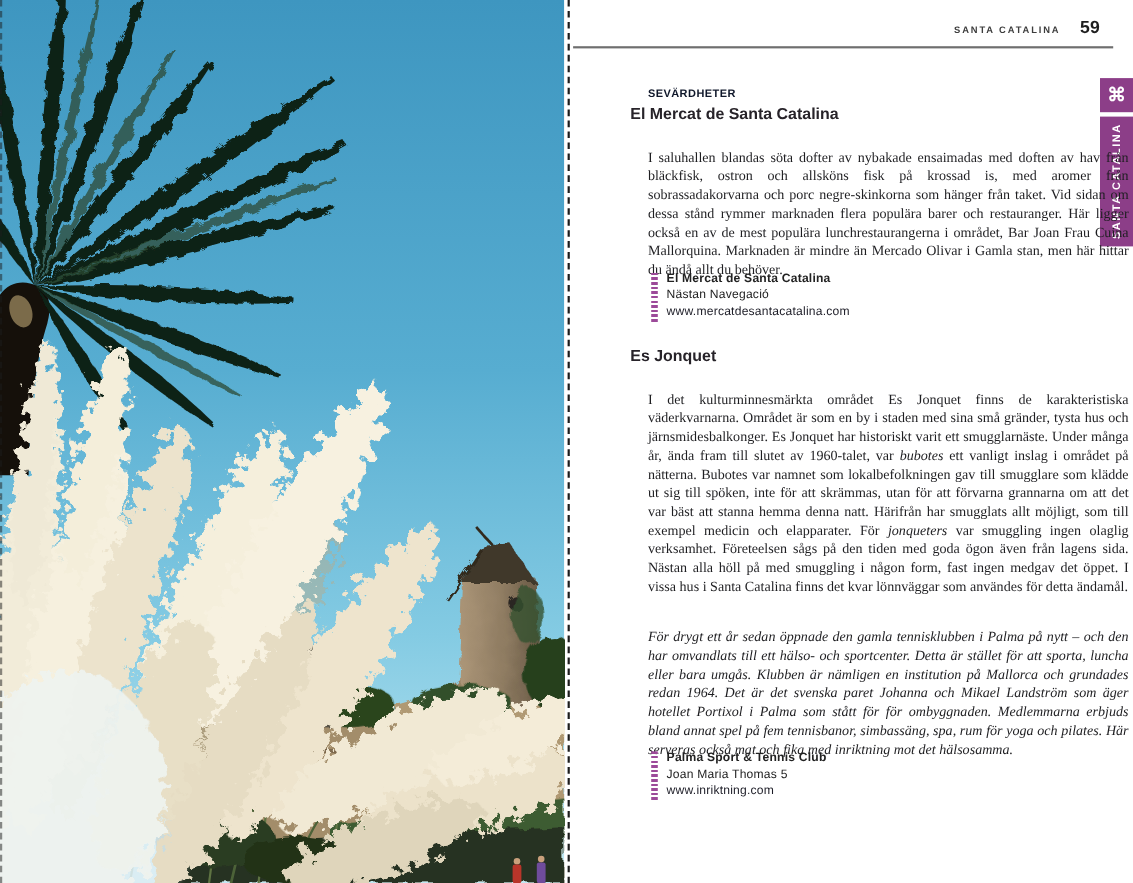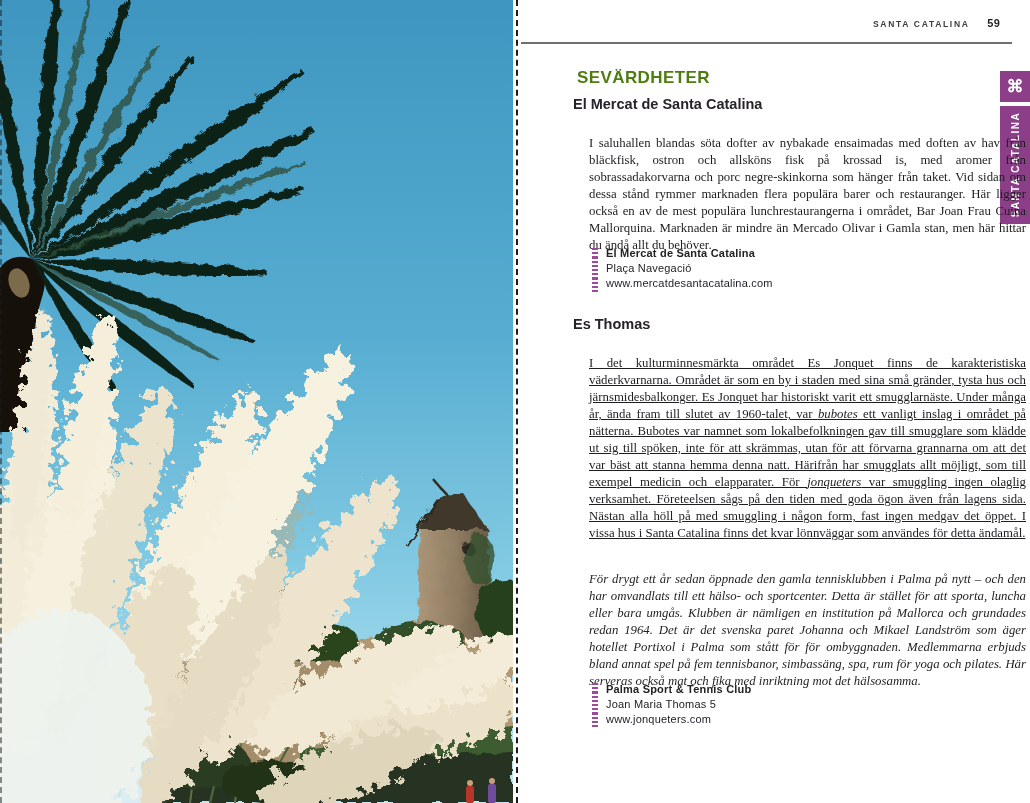--- a/index.html
+++ b/index.html
@@ -13,38 +13,38 @@
   
   .cutline{position:absolute;top:0;height:803px;width:0;border-left:2px dashed #1c1c1c;}
   .cutline.mid{left:516px;}
   .cutline.leftedge{left:0;opacity:.5;}
 
   
   .page{position:absolute;left:520px;top:0;width:510px;height:803px;background:#fff;}
 
   .runhead{position:absolute;top:17px;right:30px;font-size:8.5px;font-weight:600;
            letter-spacing:1.7px;color:#3d3d3d;white-space:nowrap;}
-  .runhead .pagenum{font-size:11px;font-weight:700;letter-spacing:.2px;color:#1f1f1f;margin-left:14px;}
+  .runhead .pagenum{font-size:16px;font-weight:700;letter-spacing:.2px;color:#1f1f1f;margin-left:14px;}
   .headrule{position:absolute;top:42px;left:1px;width:491px;height:1.5px;background:#6f6f6f;}
 
   .tab-icon-block{position:absolute;top:71px;right:0;width:30px;height:31px;background:#8c3e88;
                   display:flex;align-items:center;justify-content:center;}
   .tab-icon-block span{color:#fff;font-size:17px;line-height:1;font-weight:700;}
   .tab-label-block{position:absolute;top:106px;right:0;width:30px;height:118px;background:#8c3e88;
                    display:flex;align-items:center;justify-content:center;}
   .vtext{writing-mode:vertical-rl;transform:rotate(180deg);font-size:10px;font-weight:700;
          letter-spacing:1.4px;color:#fff;white-space:nowrap;}
 
-  .cat{position:absolute;top:64px;left:53px;margin:4px;font-size:17px;font-weight:700;
-       letter-spacing:.4px;color:#4d7c0f;}
+  .cat{position:absolute;top:64px;left:53px;margin:16px;font-size:10px;font-weight:700;
+       letter-spacing:.4px;color:#0f172a;}
   h2.sec{position:absolute;left:53px;width:437px;margin:0;font-size:14.5px;font-weight:700;color:#272329;}
   .t1{top:96px;} .t2{top:316px;} .t3{top:536px;}
   p.bodytxt{position:absolute;left:53px;width:437px;margin:16px;font-family:"Liberation Serif",serif;
             font-size:12.8px;line-height:17px;text-align:justify;color:#1e1e21;}
-  .b1{top:119px;} .b2{top:339px;text-decoration:underline;} .b3{top:555px;font-style:italic;}
+  .b1{top:119px;} .b2{top:339px;} .b3{top:555px;font-style:italic;}
   p.bodytxt i{font-style:italic;}
 
   .contact{position:absolute;left:72px;display:flex;gap:8px;align-items:flex-start;}
   .c1{top:246px;} .c2{top:681px;align-items:center;}
   .dashbar{width:6px;height:45px;margin-top:2px;
            background:repeating-linear-gradient(to bottom,#9c4a99 0 2.3px,transparent 2.3px 4.2px);}
   .contact .lines{font-size:11px;line-height:15px;color:#222;letter-spacing:.2px;}
   .contact .cname{font-weight:700;}
   .contact a{color:#1c1c26;cursor:pointer;}
 </style>
@@ -206,32 +206,32 @@
     </div>
 
     <h1 class="cat">SEVÄRDHETER</h1>
 
     <h2 class="sec t1">El Mercat de Santa Catalina</h2>
     <p class="bodytxt b1">I saluhallen blandas söta dofter av nybakade ensaimadas med doften av hav från bläckfisk, ostron och allsköns fisk på krossad is, med aromer från sobrassadakorvarna och porc negre-skinkorna som hänger från taket. Vid sidan om dessa stånd rymmer marknaden flera populära barer och restauranger. Här ligger också en av de mest populära lunchrestaurangerna i området, Bar Joan Frau Cuina Mallorquina. Marknaden är mindre än Mercado Olivar i Gamla stan, men här hittar du ändå allt du behöver.</p>
     <div class="contact c1">
       <div class="dashbar"></div>
       <div class="lines">
         <div class="cname">El Mercat de Santa Catalina</div>
-        <div>Plaça Navegació</div>
+        <div>Nästan Navegació</div>
         <div><a>www.mercatdesantacatalina.com</a></div>
       </div>
     </div>
 
-    <h2 class="sec t2">Es Thomas</h2>
+    <h2 class="sec t2">Es Jonquet</h2>
     <p class="bodytxt b2"><span>I det kulturminnesmärkta området Es Jonquet finns de karakteristiska väderkvarnarna. Området är som en by i staden med sina små gränder, tysta hus och järnsmidesbalkonger. Es Jonquet har historiskt varit ett smugglarnäste. Under många år, ända fram till slutet av 1960-talet, var </span><i>bubotes</i><span> ett vanligt inslag i området på nätterna. Bubotes var namnet som lokalbefolkningen gav till smugglare som klädde ut sig till spöken, inte för att skrämmas, utan för att förvarna grannarna om att det var bäst att stanna hemma denna natt. Härifrån har smugglats allt möjligt, som till exempel medicin och elapparater. För </span><i>jonqueters</i><span> var smuggling ingen olaglig verksamhet. Företeelsen sågs på den tiden med goda ögon även från lagens sida. Nästan alla höll på med smuggling i någon form, fast ingen medgav det öppet. I vissa hus i Santa Catalina finns det kvar lönnväggar som användes för detta ändamål.</span></p>
 
     <p class="bodytxt b3">För drygt ett år sedan öppnade den gamla tennisklubben i Palma på nytt – och den har omvandlats till ett hälso- och sportcenter. Detta är stället för att sporta, luncha eller bara umgås. Klubben är nämligen en institution på Mallorca och grundades redan 1964. Det är det svenska paret Johanna och Mikael Landström som äger hotellet Portixol i Palma som stått för för ombyggnaden. Medlemmarna erbjuds bland annat spel på fem tennisbanor, simbassäng, spa, rum för yoga och pilates. Här serveras också mat och fika med inriktning mot det hälsosamma.</p>
     <div class="contact c2">
       <div class="dashbar"></div>
       <div class="lines">
         <div class="cname">Palma Sport &amp; Tennis Club</div>
         <div>Joan Maria Thomas 5</div>
-        <div><a>www.jonqueters.com</a></div>
+        <div><a>www.inriktning.com</a></div>
       </div>
     </div>
 
   </main>
 </div>
 
 </body></html>

